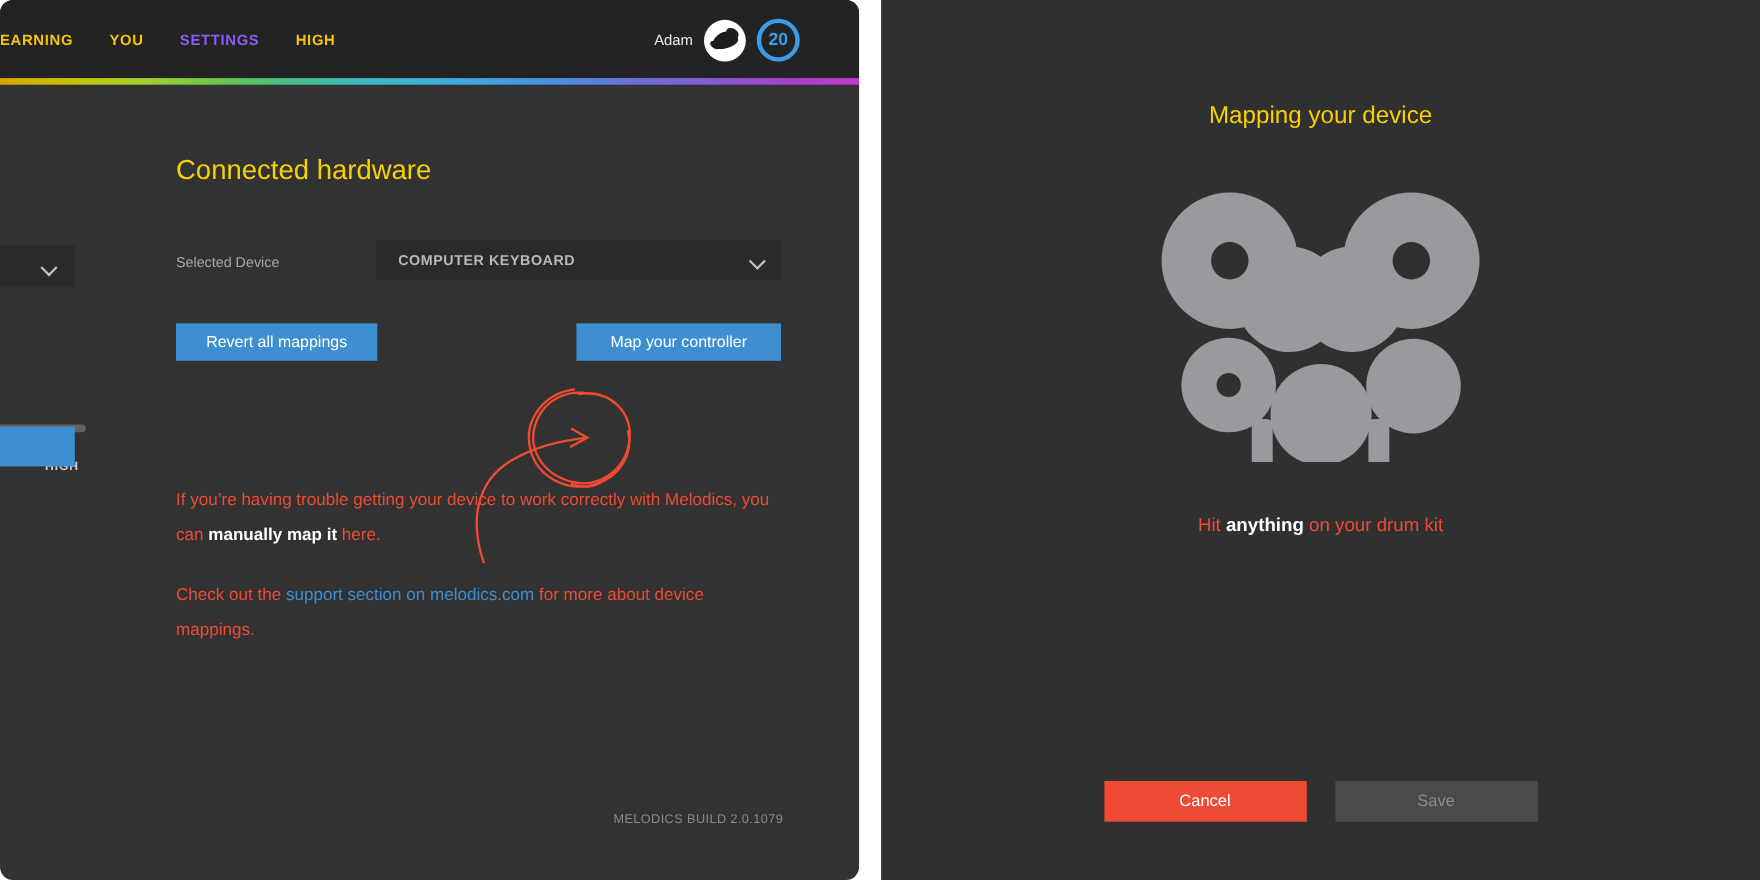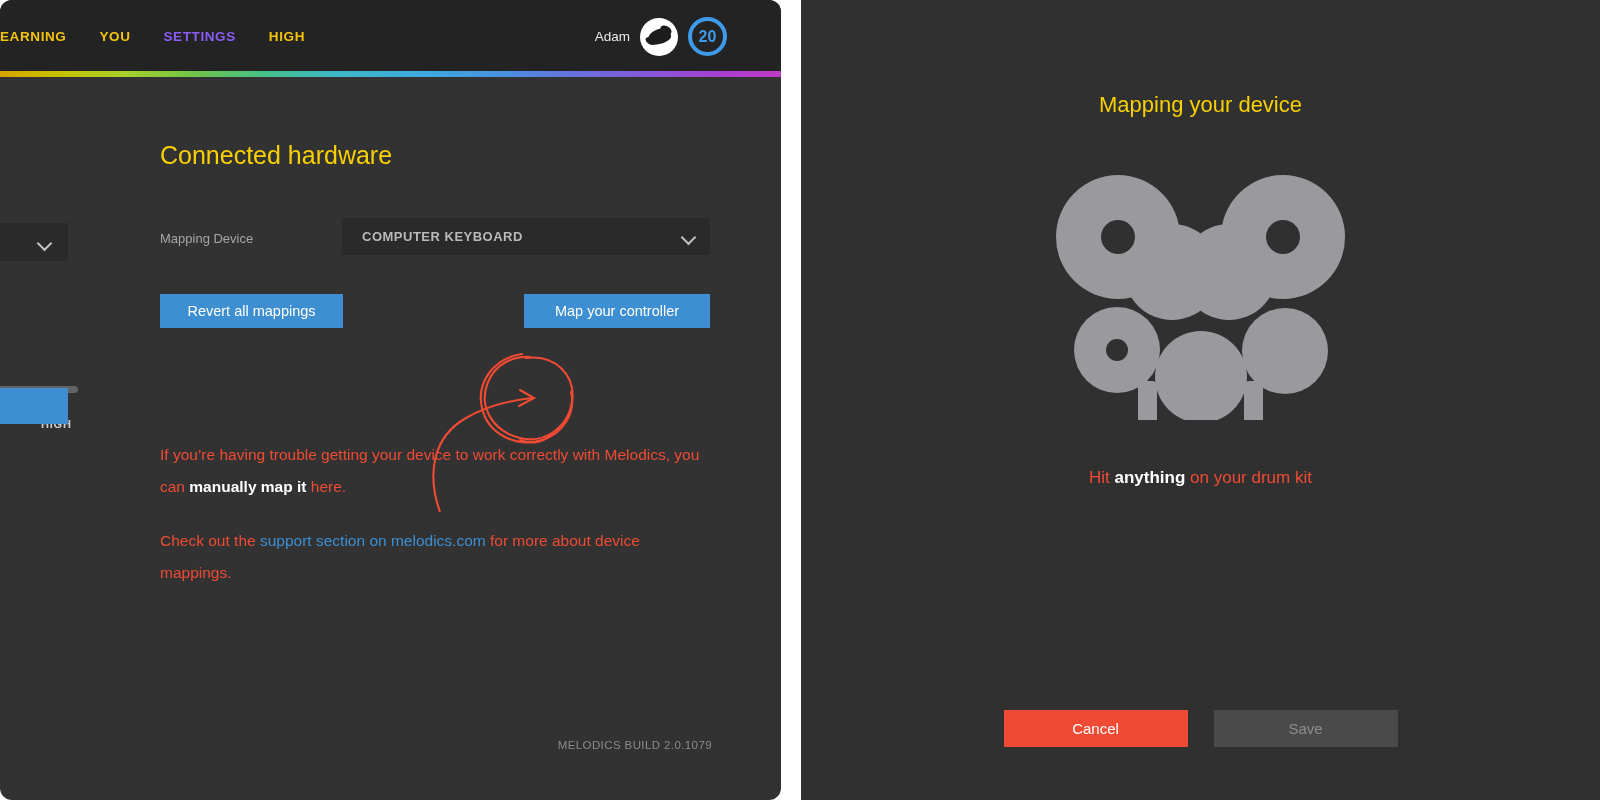--- a/index.html
+++ b/index.html
@@ -205,21 +205,21 @@
         <span class="chev"></span>
       </div>
       <div class="frag-slider"></div>
       <div class="frag-high">HIGH</div>
       <div class="frag-btn"></div>
     </div>
 
     <div class="content">
       <div class="page-title">Connected hardware</div>
 
-      <div class="field-label">Mapping Device</div>
+      <div class="field-label">Selected Device</div>
       <div class="device-select">
         <span class="value">COMPUTER KEYBOARD</span>
         <span class="chev"></span>
       </div>
 
       <button class="btn-blue" id="btn-map">Map your controller</button>
       <button class="btn-blue" id="btn-revert">Revert all mappings</button>
 
       <svg class="annotation" viewBox="0 0 200 180">
         <g fill="none" stroke="#ef4a33" stroke-width="2.1" stroke-linecap="round">

